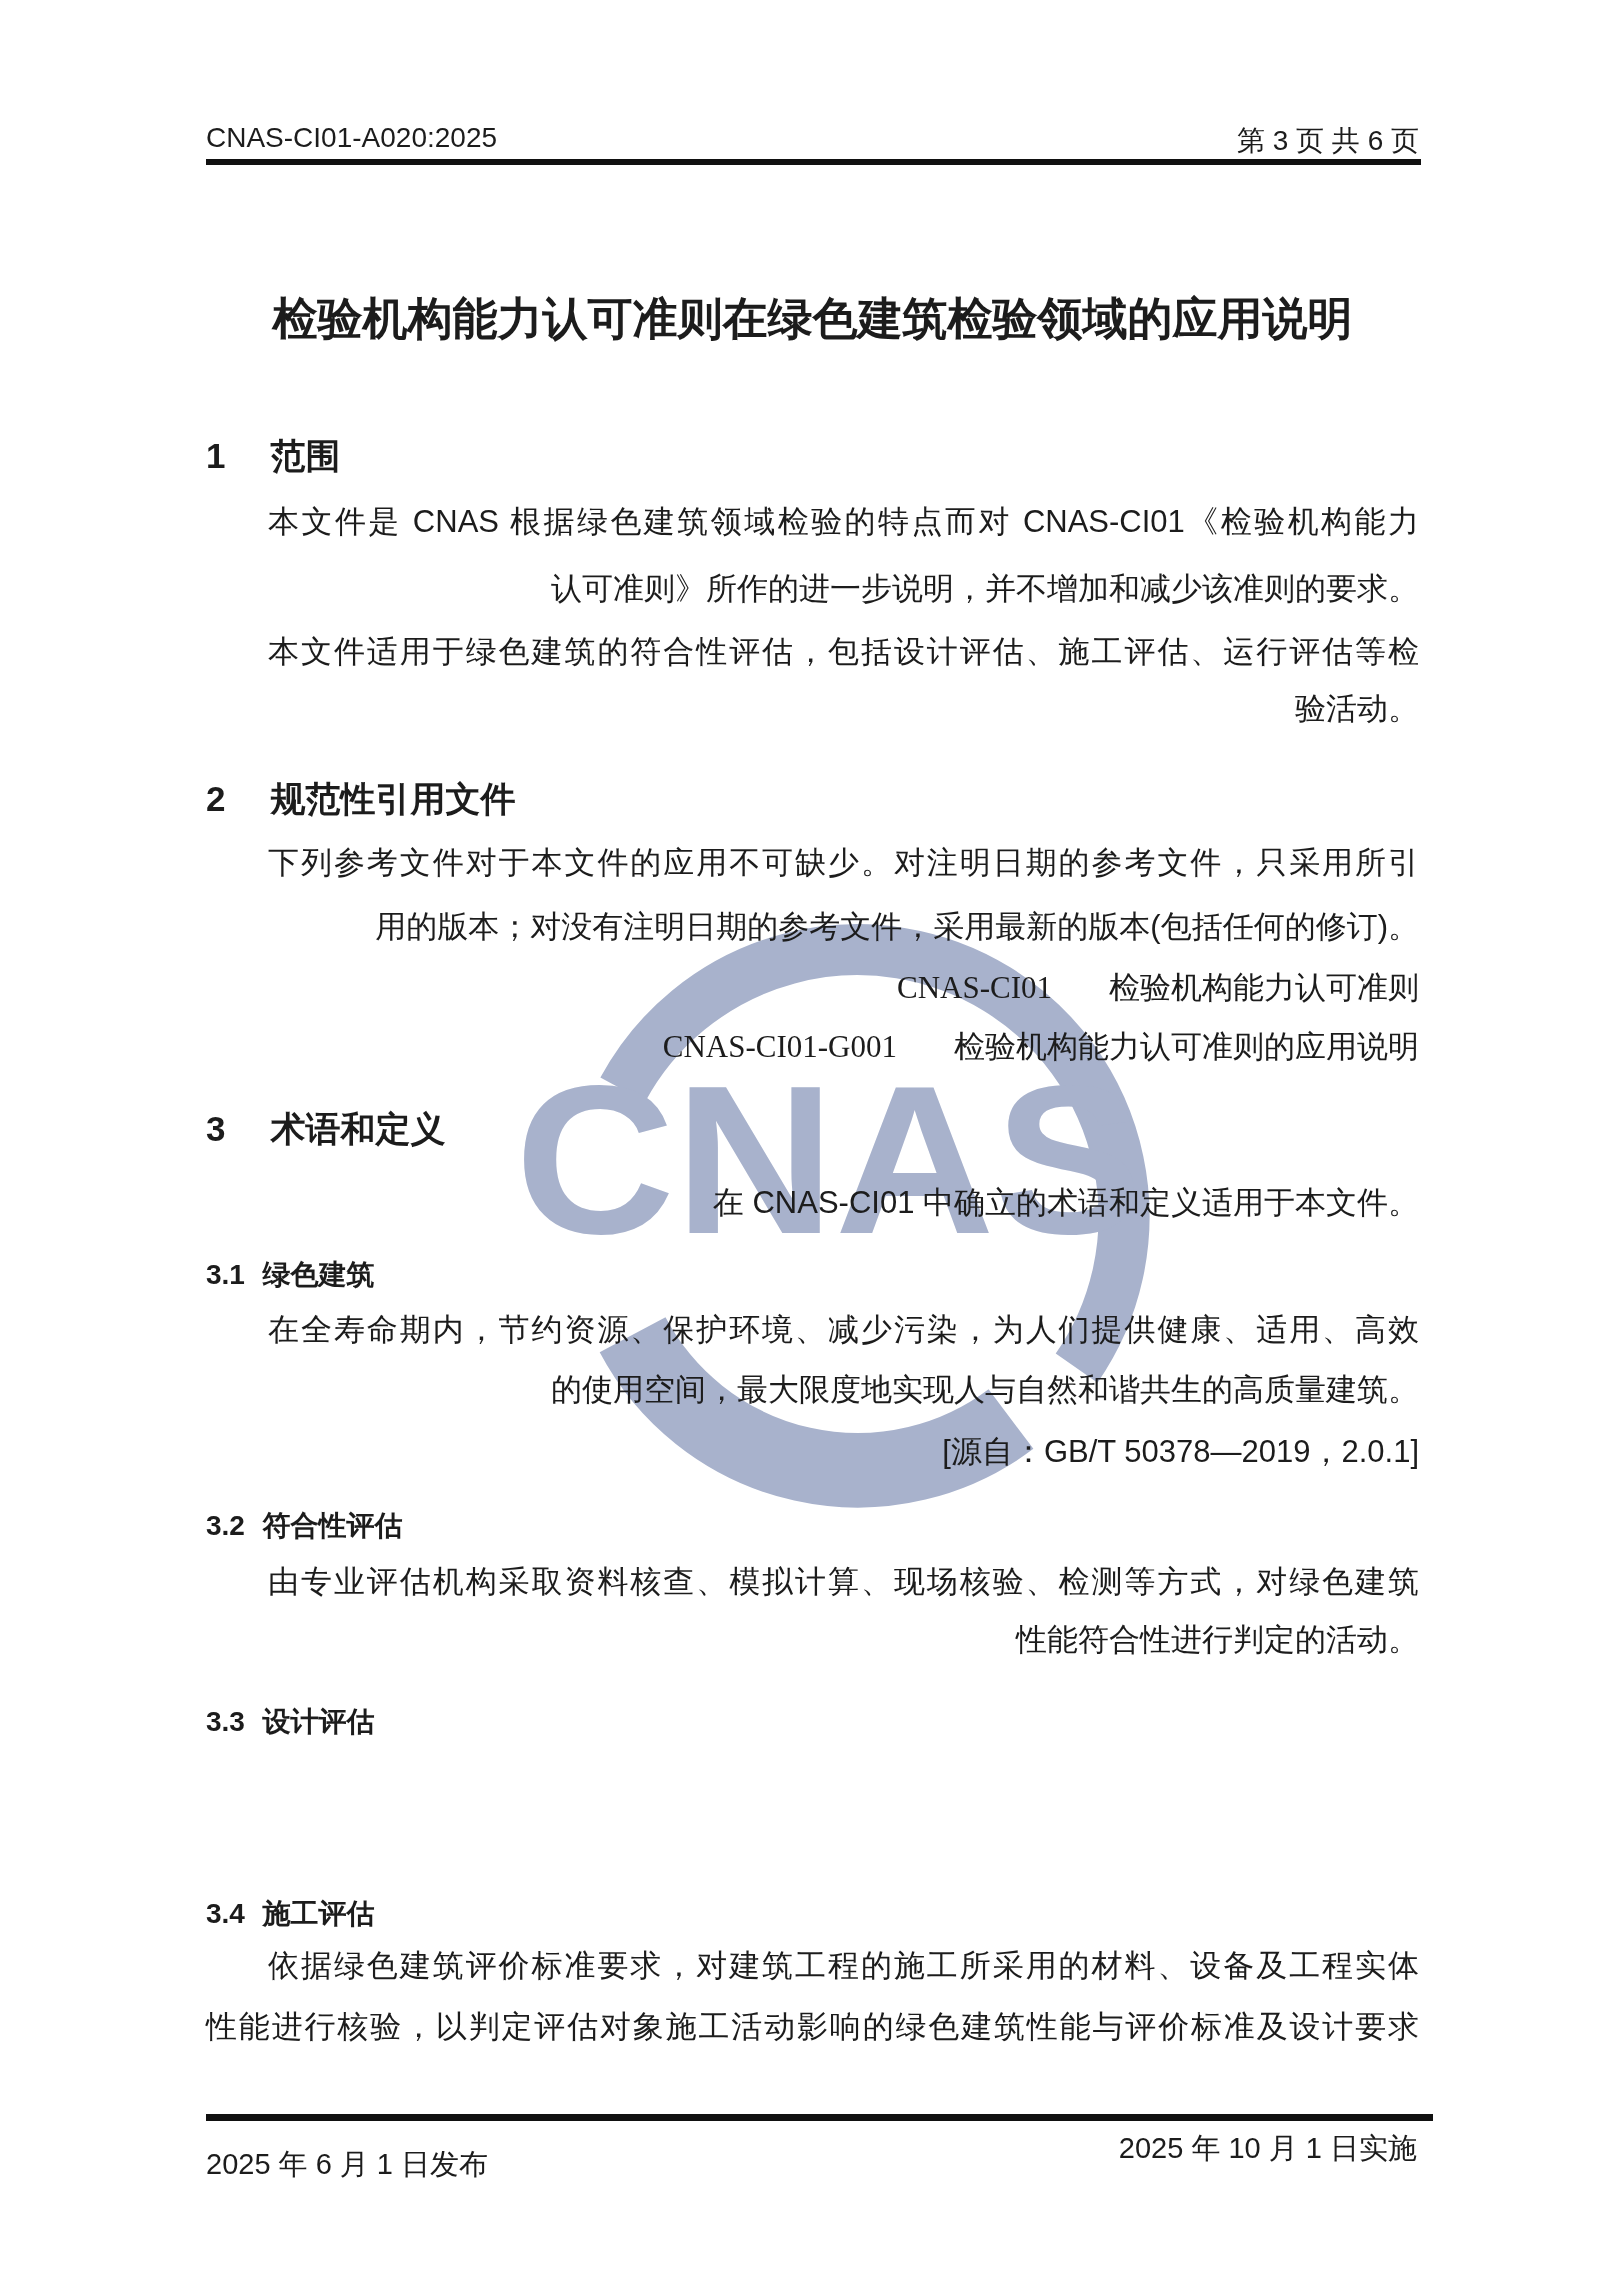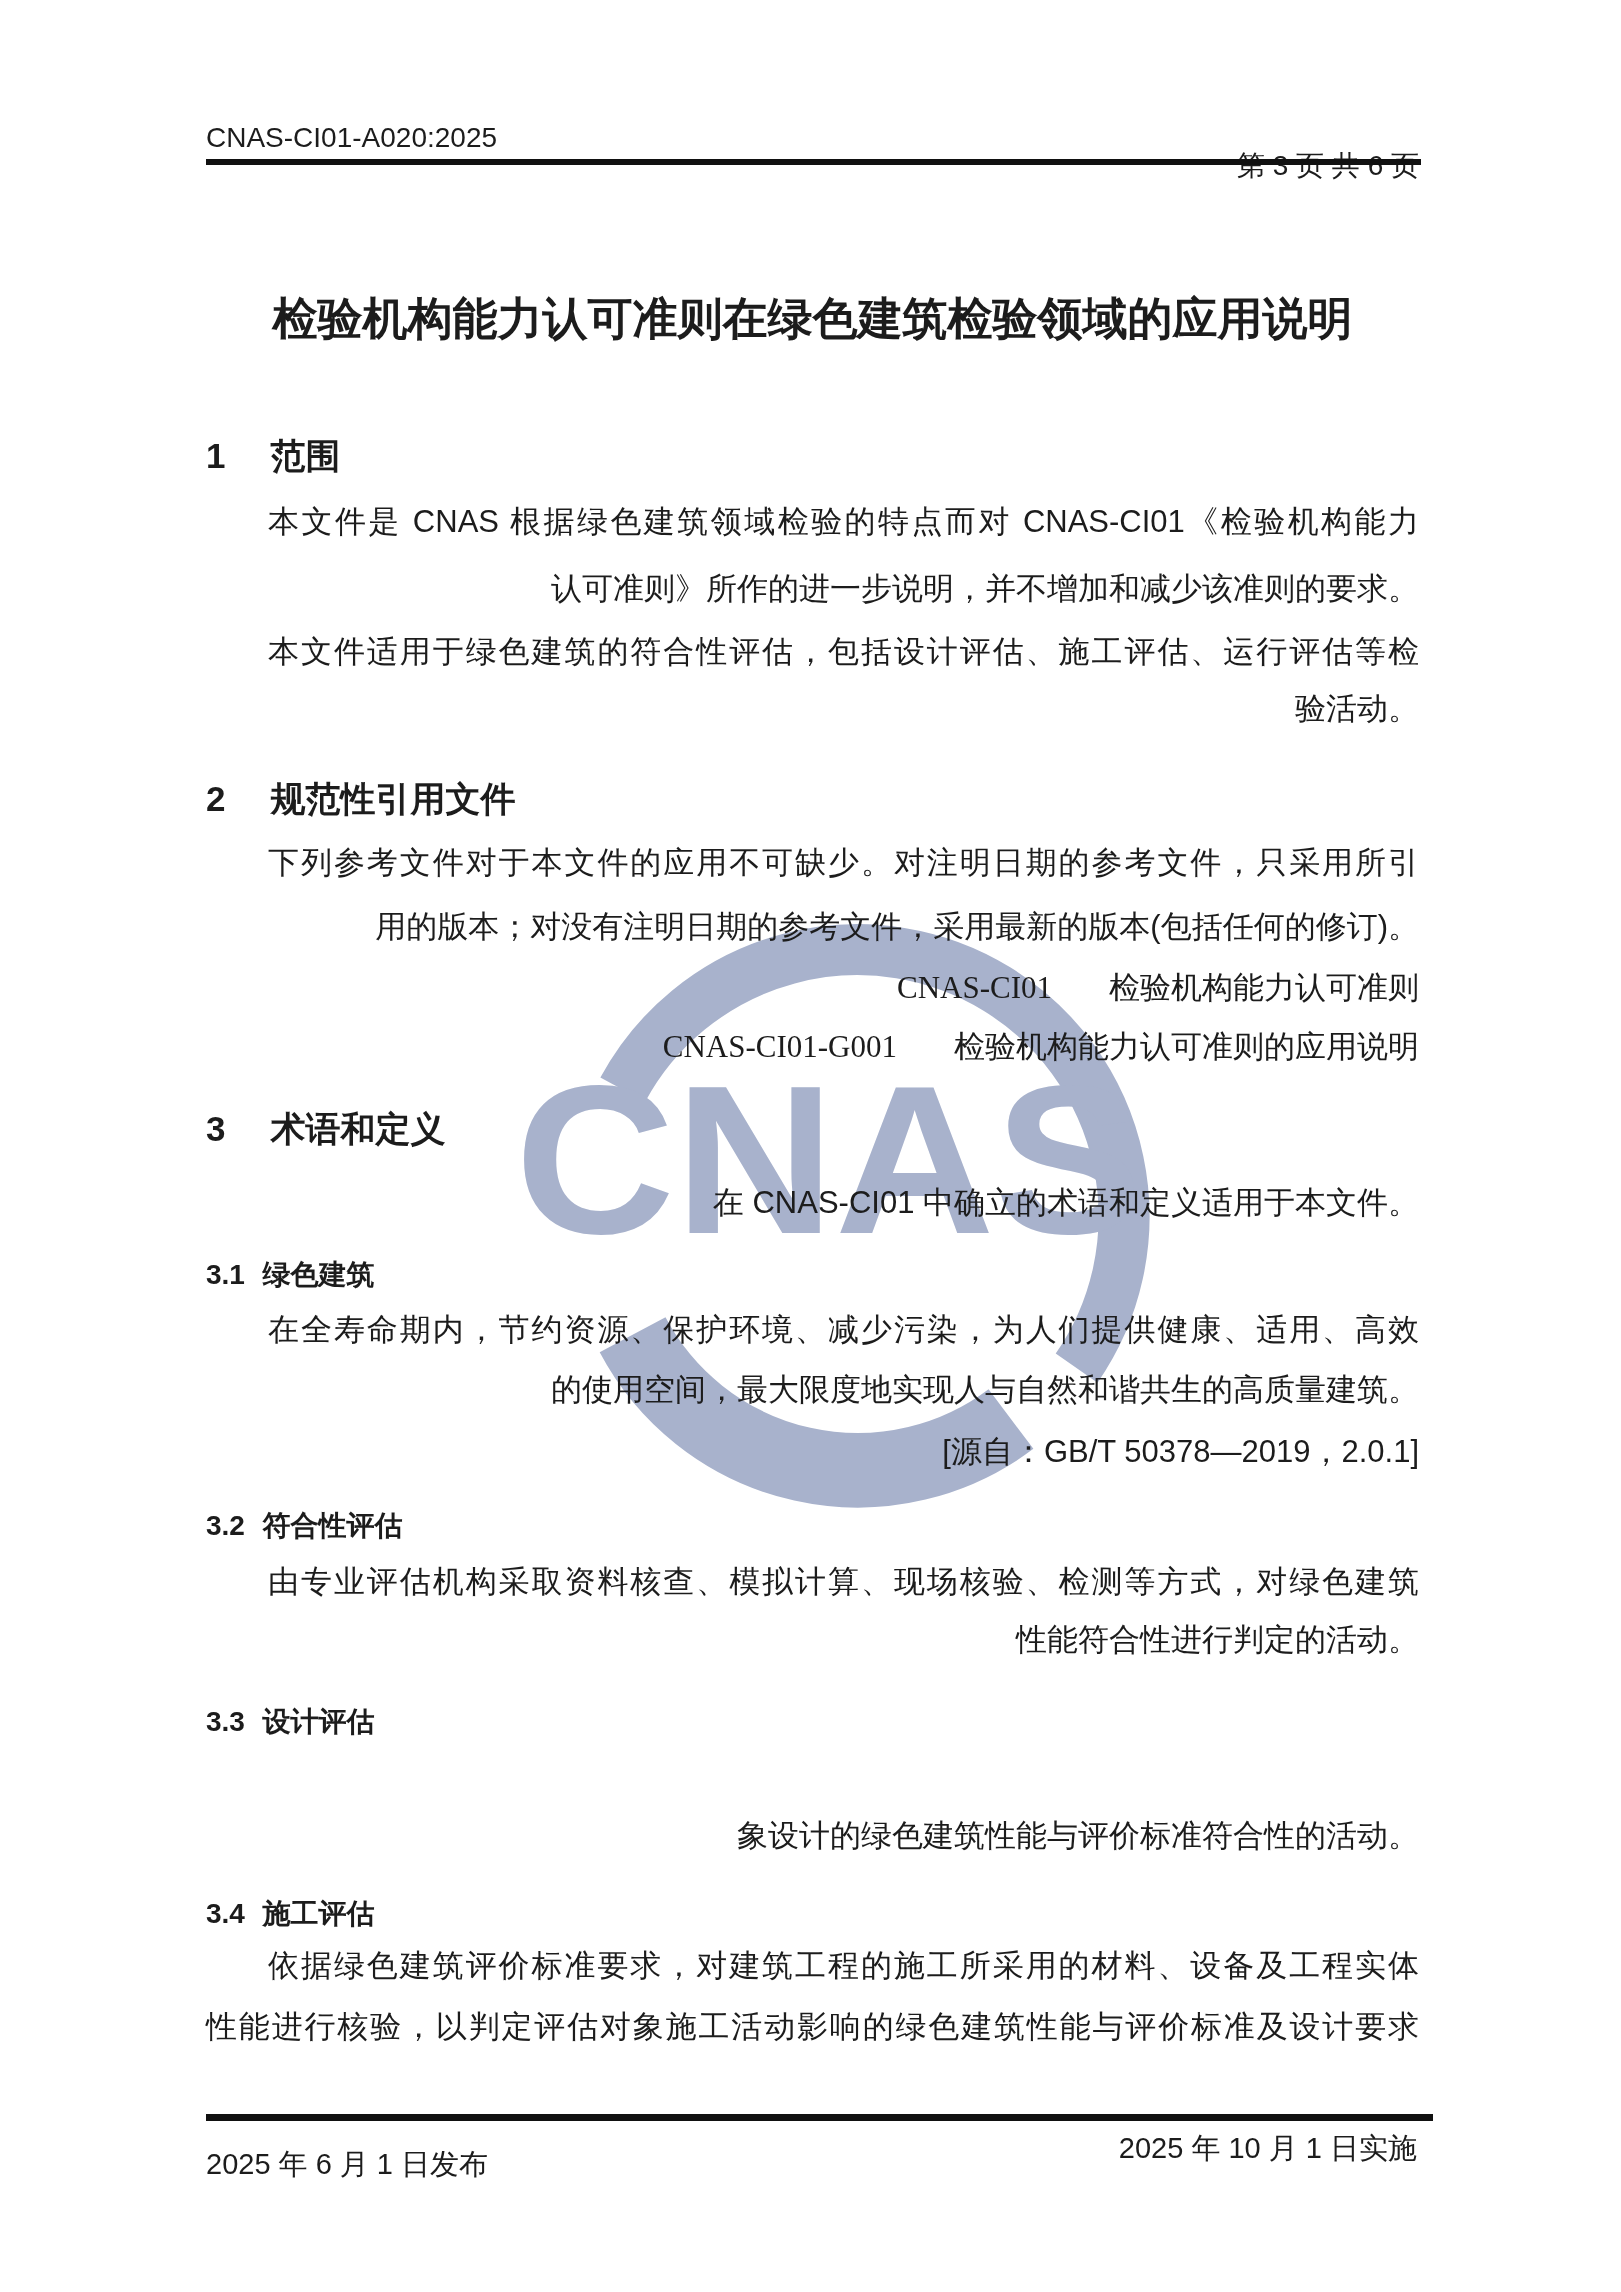--- a/index.html
+++ b/index.html
@@ -12,21 +12,21 @@
     color:#1c1c1c;
   }
   
   .wm{position:absolute;left:505px;top:877px;width:711px;height:696px;z-index:0;}
   .wm text{
     font-family:"Liberation Sans", sans-serif;
     font-weight:bold;
   }
   
   .hdr-left{position:absolute;left:206px;top:122px;font-size:28px;z-index:2;}
-  .hdr-right{position:absolute;right:202px;top:122px;font-size:28px;z-index:2;margin-top:25px;}
+  .hdr-right{position:absolute;right:202px;top:122px;font-size:28px;z-index:2;}
   .hdr-rule{position:absolute;left:206px;top:159px;width:1215px;height:5.9px;background:#111;z-index:2;}
   .ftr-rule{position:absolute;left:206px;top:2114px;width:1227px;height:6.9px;background:#111;z-index:2;}
   .ftr-left{position:absolute;left:206px;top:2129px;font-size:29px;z-index:2;margin-top:16px;}
   .ftr-right{position:absolute;right:204px;top:2129px;font-size:29px;z-index:2;}
   
   .title{
     position:absolute;left:206px;top:289px;width:1213px;margin:0;
     text-align:center;font-size:45px;font-weight:bold;letter-spacing:0px;z-index:2;
   }
   
@@ -95,21 +95,20 @@
 
   <div class="h-sub" style="top:1507px">
     <span class="no">3.2</span><span>符合性评估</span>
   </div>
   <div class="ln ind jl" style="top:1560px">由专业评估机构采取资料核查、模拟计算、现场核验、检测等方式，对绿色建筑</div>
   <div class="ln" style="top:1618px">性能符合性进行判定的活动。</div>
 
   <div class="h-sub" style="top:1703px">
     <span class="no">3.3</span><span>设计评估</span>
   </div>
-  <div class="ln" style="top:1814px">象设计的绿色建筑性能与评价标准符合性的活动。</div>
 
   <div class="h-sub" style="top:1895px">
     <span class="no">3.4</span><span>施工评估</span>
   </div>
   <div class="ln ind jl" style="top:1944px">依据绿色建筑评价标准要求，对建筑工程的施工所采用的材料、设备及工程实体</div>
   <div class="ln jl" style="top:2005px">性能进行核验，以判定评估对象施工活动影响的绿色建筑性能与评价标准及设计要求</div>
 
   <div class="ftr-rule"></div>
   <div class="ftr-left">2025 年 6 月 1 日发布</div>
   <div class="ftr-right">2025 年 10 月 1 日实施</div>

